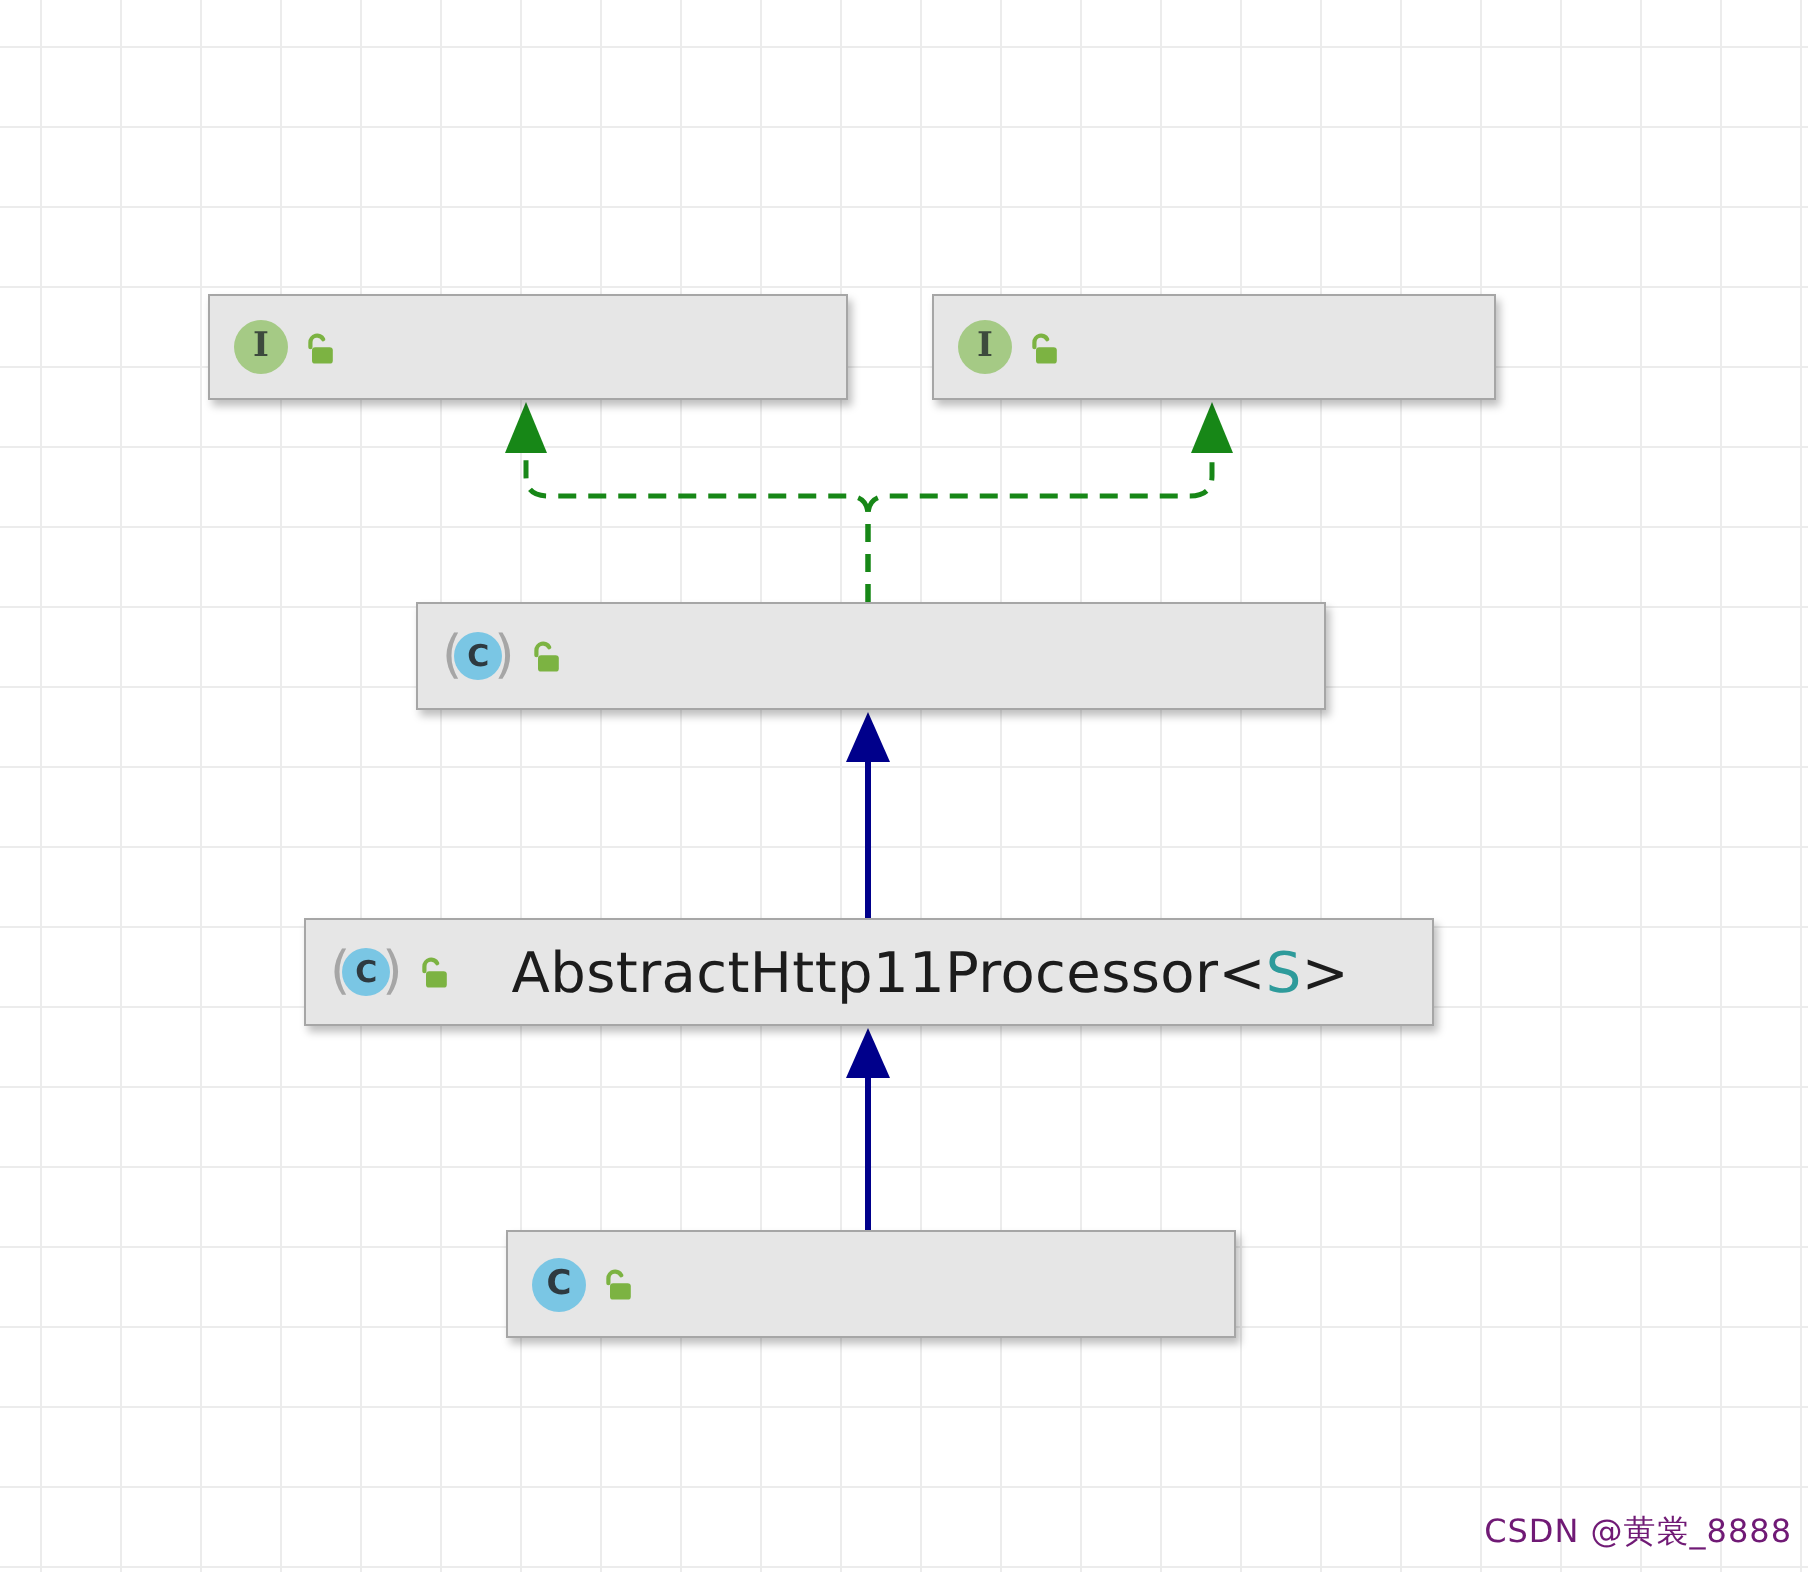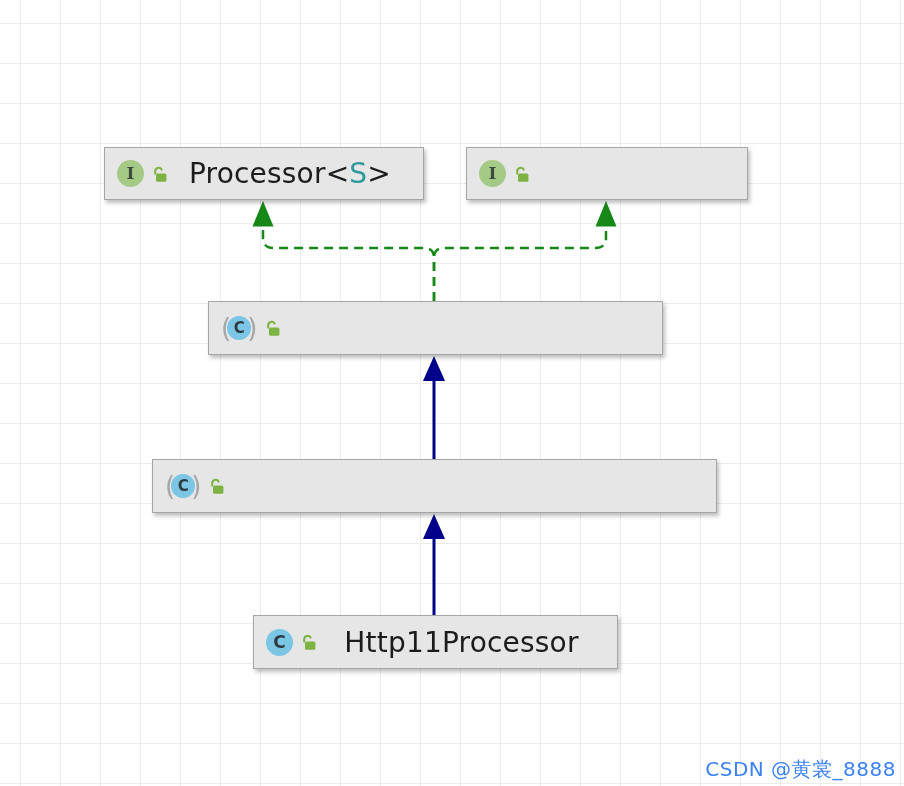--- a/index.html
+++ b/index.html
@@ -34,21 +34,21 @@
   .paren.open { margin-right:-4px; }
   .paren.close { margin-left:-4px; }
   .lock-icon { flex:0 0 auto; display:block; }
   .node-label {
     flex:1 1 auto; text-align:center; white-space:nowrap;
     font-size:28px; color:#1c1c1c; letter-spacing:0.2px;
   }
   .generic { color:#2e9b9b; }
   .watermark {
     position:absolute; right:8px; top:756px;
-    font-size:20px; color:#3b82f6; letter-spacing:0.5px;
+    font-size:16px; color:#701a75; letter-spacing:0.5px;
     white-space:nowrap;
   }
 </style>
 </head>
 <body>
 
 <svg class="edges-layer" viewBox="0 0 904 786">
   <g>
     <path d="M434,301 L434,258 Q434,248 424,248 L274,248 Q263,248 263,238 L263,227" fill="none" stroke="#178717" stroke-width="2.5" stroke-dasharray="9 6"></path>
     <polygon points="263,201 252.5,226.5 273.5,226.5" fill="#178717"></polygon>
@@ -68,21 +68,20 @@
 </svg>
 
 <div class="node" style="left:104px; top:147px; width:320px; height:53px;">
   <div class="icon-group">
     <span class="circle-icon interface-circle">I</span>
     <svg class="lock-icon" width="18" height="18" viewBox="0 0 18 18">
       <path d="M4.2 8.6 V6.2 A3.4 3.4 0 0 1 10.6 4.6" fill="none" stroke="#7cb342" stroke-width="2.1" stroke-linecap="round"></path>
       <rect x="5" y="8.6" width="10.4" height="8.2" rx="1.6" fill="#7cb342"></rect>
     </svg>
   </div>
-  <div class="node-label"><span>Processor&lt;</span><span class="generic">S</span><span>&gt;</span></div>
 </div>
 
 <div class="node" style="left:466px; top:147px; width:282px; height:53px;">
   <div class="icon-group">
     <span class="circle-icon interface-circle">I</span>
     <svg class="lock-icon" width="18" height="18" viewBox="0 0 18 18">
       <path d="M4.2 8.6 V6.2 A3.4 3.4 0 0 1 10.6 4.6" fill="none" stroke="#7cb342" stroke-width="2.1" stroke-linecap="round"></path>
       <rect x="5" y="8.6" width="10.4" height="8.2" rx="1.6" fill="#7cb342"></rect>
     </svg>
   </div>
@@ -107,26 +106,26 @@
     <span class="abstract-wrap">
       <span class="paren open">(</span>
       <span class="circle-icon class-circle">C</span>
       <span class="paren close">)</span>
     </span>
     <svg class="lock-icon" width="18" height="18" viewBox="0 0 18 18">
       <path d="M4.2 8.6 V6.2 A3.4 3.4 0 0 1 10.6 4.6" fill="none" stroke="#7cb342" stroke-width="2.1" stroke-linecap="round"></path>
       <rect x="5" y="8.6" width="10.4" height="8.2" rx="1.6" fill="#7cb342"></rect>
     </svg>
   </div>
+  <div class="node-label"><span>AbstractHttp11Processor&lt;</span><span class="generic">S</span><span>&gt;</span></div>
 </div>
 
 <div class="node" style="left:253px; top:615px; width:365px; height:54px;">
   <div class="icon-group">
     <span class="circle-icon class-circle">C</span>
     <svg class="lock-icon" width="18" height="18" viewBox="0 0 18 18">
       <path d="M4.2 8.6 V6.2 A3.4 3.4 0 0 1 10.6 4.6" fill="none" stroke="#7cb342" stroke-width="2.1" stroke-linecap="round"></path>
       <rect x="5" y="8.6" width="10.4" height="8.2" rx="1.6" fill="#7cb342"></rect>
     </svg>
   </div>
-  <div class="node-label"><span>Http11Processor</span><span class="generic"></span><span></span></div>
 </div>
 
 <div class="watermark">CSDN @黄裳_8888</div>
 
 </body></html>

